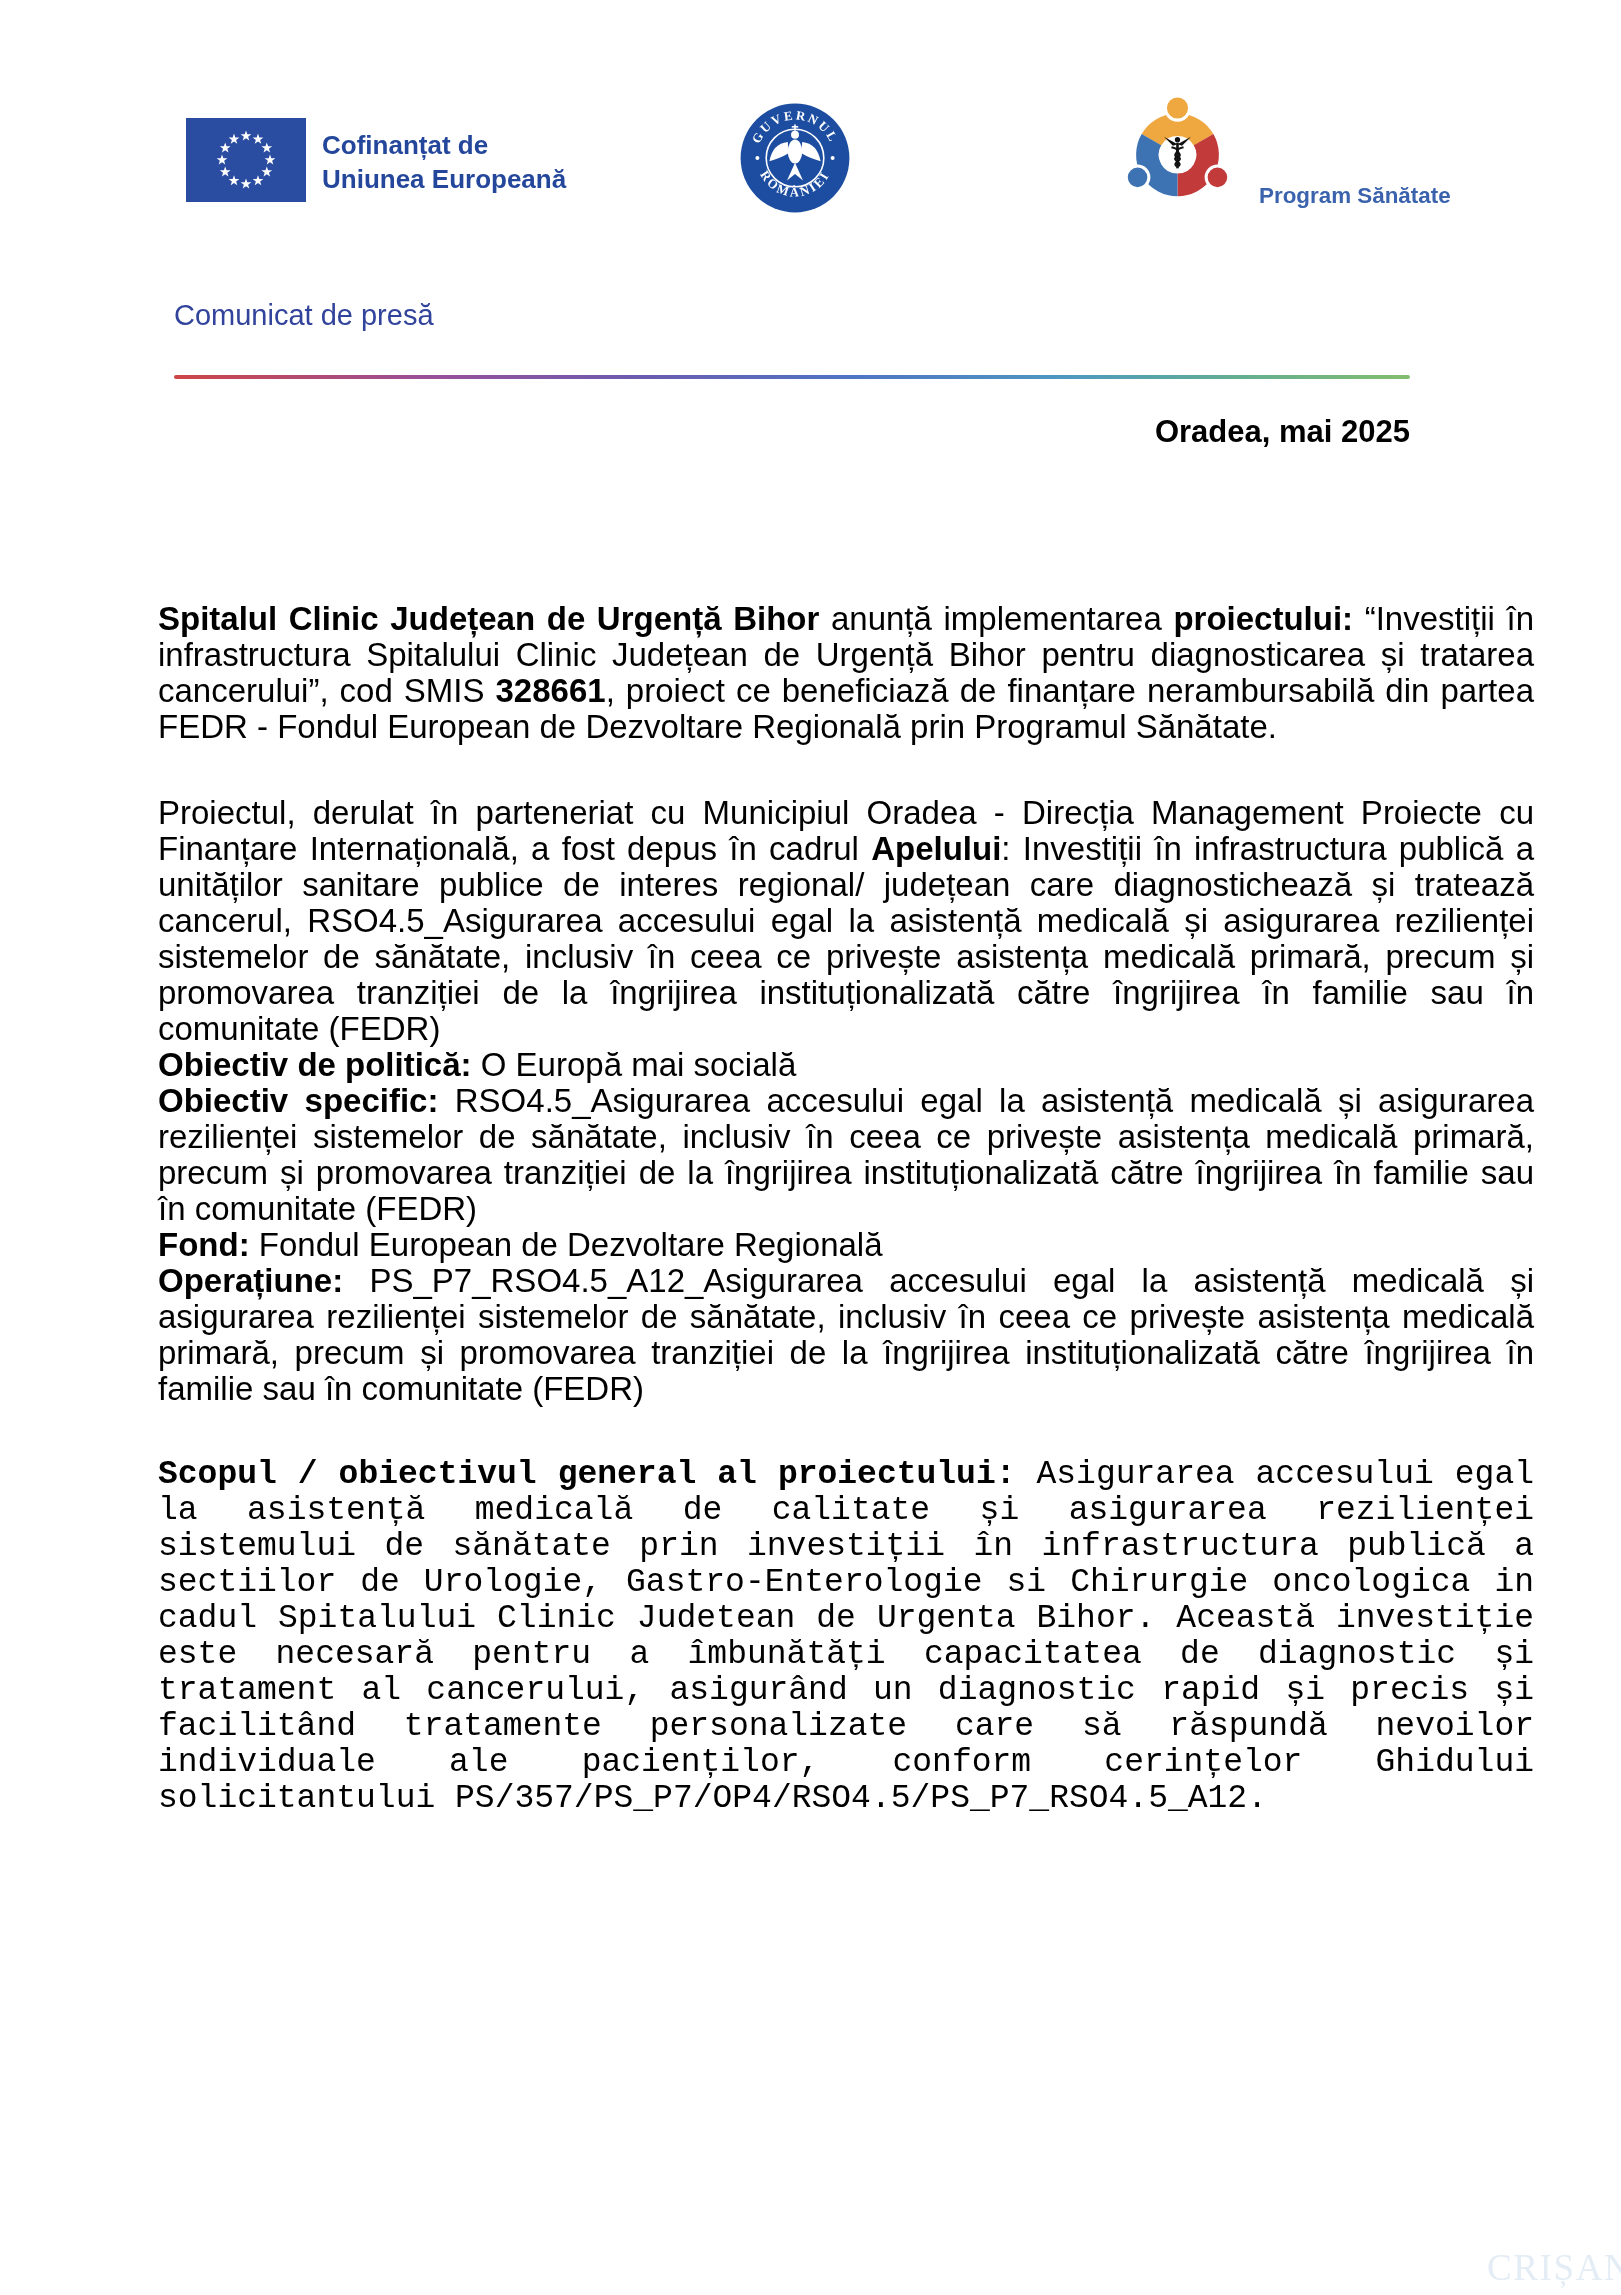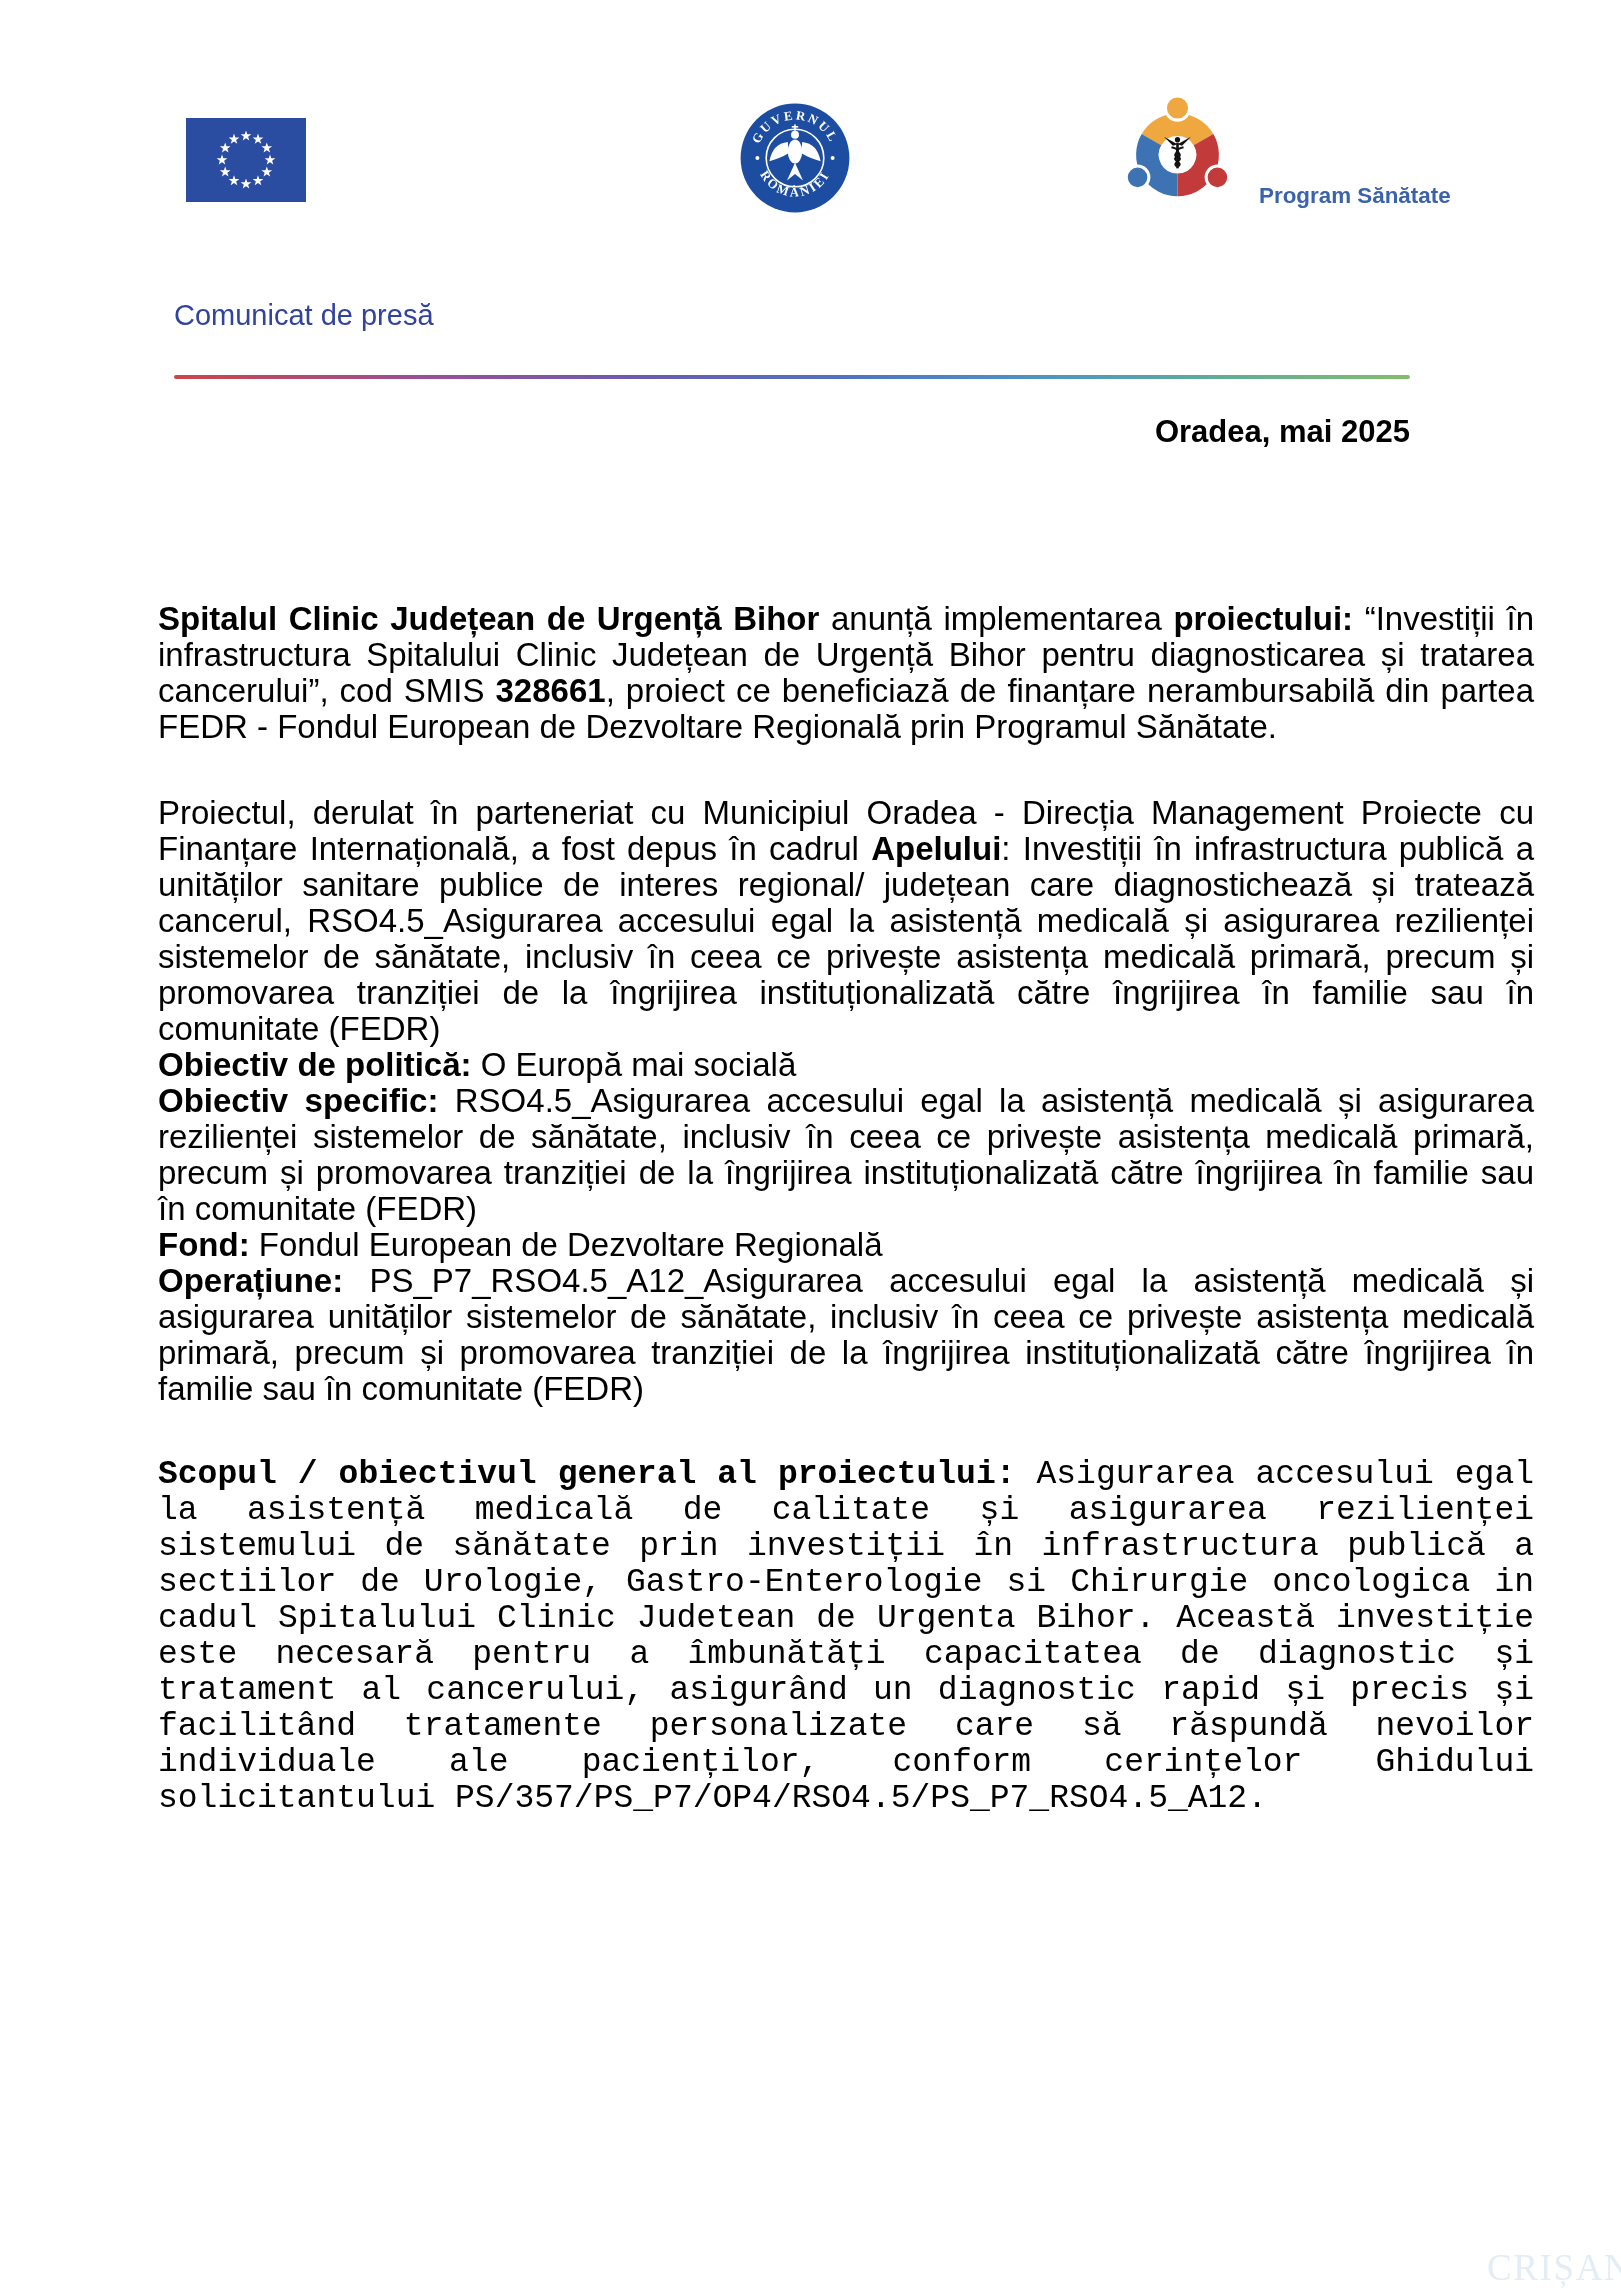--- a/index.html
+++ b/index.html
@@ -65,20 +65,24 @@
         <use href="#star" transform="translate(101,67.5)"></use>
         <use href="#star" transform="translate(90,78.5)"></use>
         <use href="#star" transform="translate(75,82.5)"></use>
         <use href="#star" transform="translate(60,78.5)"></use>
         <use href="#star" transform="translate(49,67.5)"></use>
         <use href="#star" transform="translate(45,52.5)"></use>
         <use href="#star" transform="translate(49,37.5)"></use>
         <use href="#star" transform="translate(60,26.5)"></use>
       </svg>
     </span>
+    <span class="eu-text">
+      <span>Cofinanțat de</span><br>
+      <span>Uniunea Europeană</span>
+    </span>
   </div>
 
   <div class="gov-group">
     <svg width="112" height="112" viewBox="0 0 140 140" xmlns="http://www.w3.org/2000/svg">
       <circle cx="70" cy="70" r="68" fill="#1c4da0"></circle>
       <circle cx="70" cy="70" r="36" fill="none" stroke="#ffffff" stroke-width="2"></circle>
       <defs>
         <path id="arcTop" d="M 24.9,53.6 A 48,48 0 0 1 115.1,53.6" fill="none"></path>
         <path id="arcBot" d="M 24.9,86.4 A 48,48 0 0 0 115.1,86.4" fill="none"></path>
       </defs>
@@ -137,21 +141,21 @@
 
     <p><span>Proiectul, derulat în parteneriat cu Municipiul Oradea - Direcția Management Proiecte cu Finanțare Internațională, a fost depus în cadrul </span><span class="lbl">Apelului</span><span>: Investiții în infrastructura publică a unităților sanitare publice de interes regional/ județean care diagnostichează și tratează cancerul, RSO4.5_Asigurarea accesului egal la asistență medicală și asigurarea rezilienței sistemelor de sănătate, inclusiv în ceea ce privește asistența medicală primară, precum și promovarea tranziției de la îngrijirea instituționalizată către îngrijirea în familie sau în comunitate (FEDR)</span></p>
 
     <p><span class="lbl">Obiectiv de politică:</span><span> O Europă mai socială</span></p>
 
 
     <p><span class="lbl">Obiectiv specific:</span><span> RSO4.5_Asigurarea accesului egal la asistență medicală și asigurarea rezilienței sistemelor de sănătate, inclusiv în ceea ce privește asistența medicală primară, precum și promovarea tranziției de la îngrijirea instituționalizată către îngrijirea în familie sau în comunitate (FEDR)</span></p>
 
     <p><span class="lbl">Fond:</span><span> Fondul European de Dezvoltare Regională</span></p>
 
-    <p><span class="lbl">Operațiune:</span><span> PS_P7_RSO4.5_A12_Asigurarea accesului egal la asistență medicală și asigurarea unităților sistemelor de sănătate, inclusiv în ceea ce privește asistența medicală primară, precum și promovarea tranziției de la îngrijirea instituționalizată către îngrijirea în familie sau în comunitate (FEDR)</span></p>
+    <p><span class="lbl">Operațiune:</span><span> PS_P7_RSO4.5_A12_Asigurarea accesului egal la asistență medicală și asigurarea rezilienței sistemelor de sănătate, inclusiv în ceea ce privește asistența medicală primară, precum și promovarea tranziției de la îngrijirea instituționalizată către îngrijirea în familie sau în comunitate (FEDR)</span></p>
 
     <p class="sp-before"><span class="lbl">Scopul / obiectivul general al proiectului:</span><span> Asigurarea accesului egal la asistență medicală de calitate și asigurarea rezilienței sistemului de sănătate prin investiții în infrastructura publică a sectiilor de Urologie, Gastro-Enterologie si Chirurgie oncologica in cadul Spitalului Clinic Judetean de Urgenta Bihor. Această investiție este necesară pentru a îmbunătăți capacitatea de diagnostic și tratament al cancerului, asigurând un diagnostic rapid și precis și facilitând tratamente personalizate care să răspundă nevoilor individuale ale pacienților, conform cerințelor Ghidului solicitantului PS/357/PS_P7/OP4/RSO4.5/PS_P7_RSO4.5_A12.</span></p>
 
   </div>
 
   <div class="watermark">CRIȘANA</div>
 
 </div>
 
 

